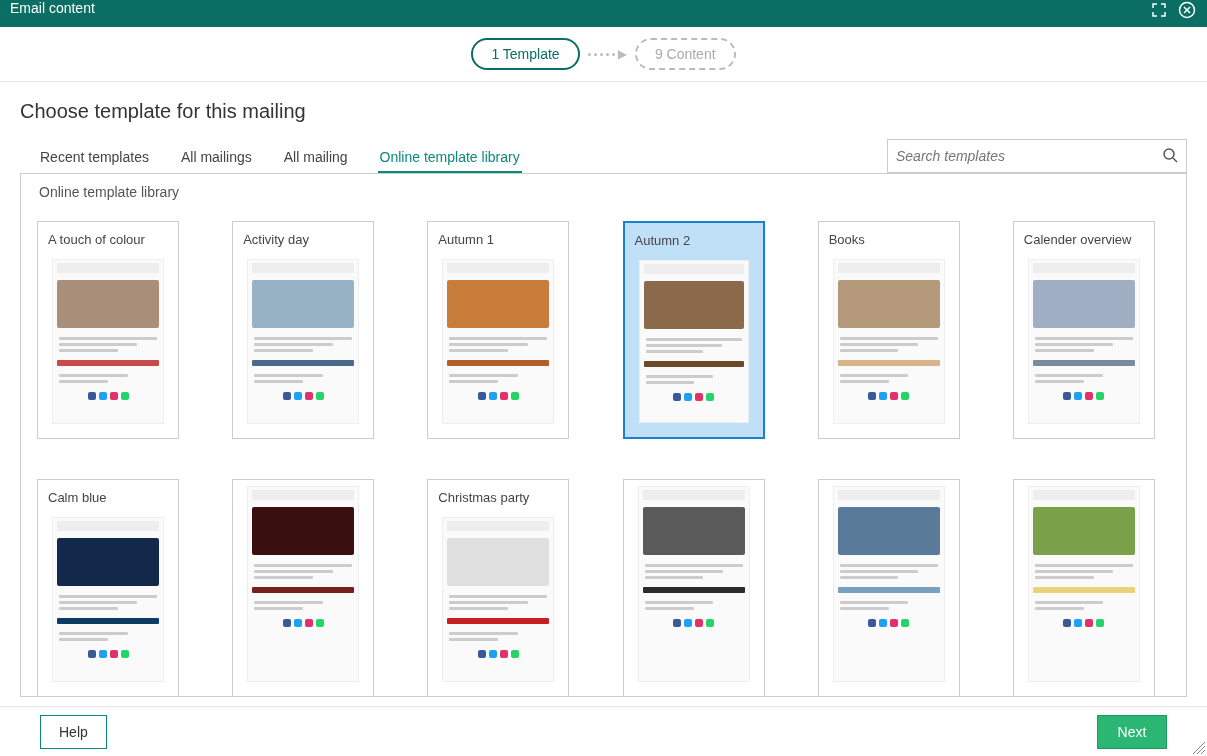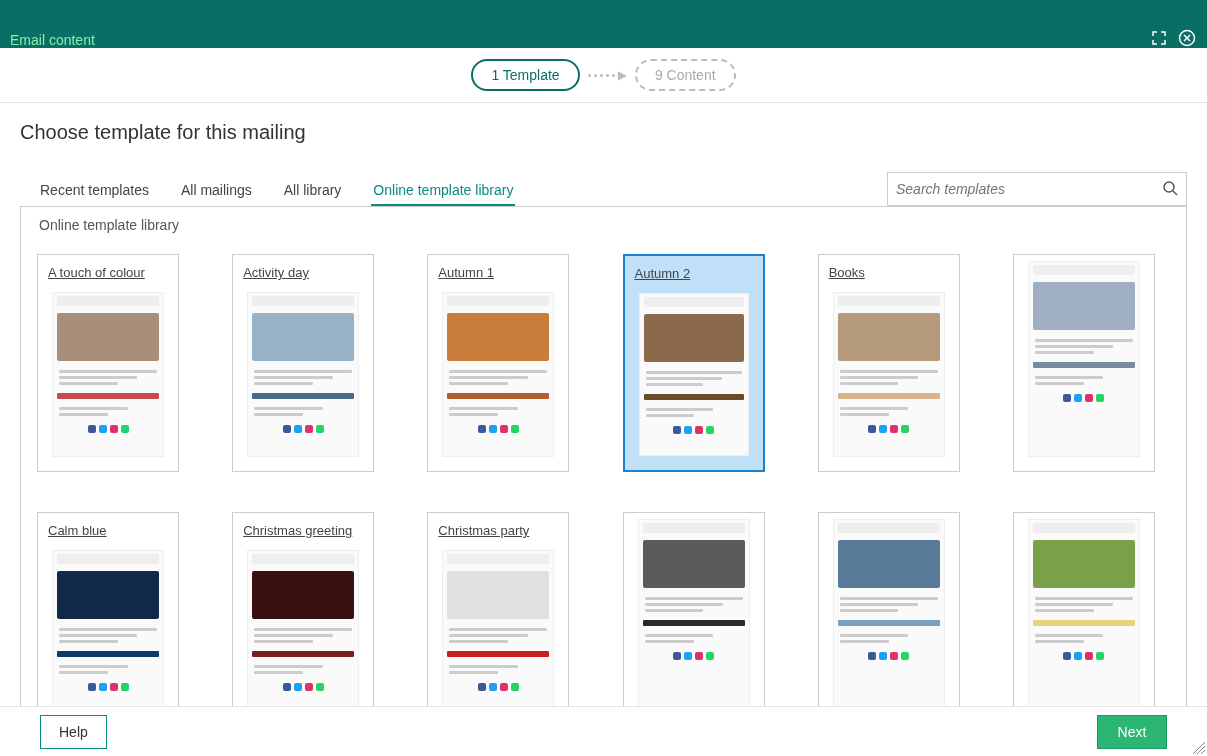--- a/index.html
+++ b/index.html
@@ -8,24 +8,24 @@
     font-size: 14px;
     color: #333;
     background: #fff;
     width: 1207px;
     height: 756px;
     overflow: hidden;
     position: relative;
   }
   .titlebar {
     background: #0a6e64;
-    color: #86efac;
-    height: 48px;
+    color: #ffffff;
+    height: 27px;
     display: flex;
-    align-items: flex-end;
+    align-items: flex-start;
     justify-content: space-between;
     padding: 0 10px;
   }
   .titlebar .title { font-size: 14px; }
   .titlebar .icons { display: flex; gap: 8px; align-items: center; }
   .titlebar .icon { width: 20px; height: 20px; display:flex; align-items:center; justify-content:center; cursor:pointer; }
 
   .wizard-row {
     height: 55px;
     display: flex;
@@ -55,21 +55,21 @@
 
   .content {
     padding: 18px 20px 0 20px;
     height: calc(100% - 36px - 55px - 50px);
     display:flex;
     flex-direction:column;
   }
   .heading {
     font-size: 20px;
     font-weight: 400;
-    margin-bottom: 28px;
+    margin-bottom: 16px;
     color:#333;
   }
   .toprow {
     display:flex;
     justify-content:space-between;
     align-items:flex-end;
   }
   .tabs {
     display:flex;
     gap: 28px;
@@ -141,21 +141,20 @@
     border:2px solid #1b80d0;
     background:#bfe0f7;
   }
   .card-title {
     font-size:13px;
     color:#444;
     padding: 10px 10px 6px 10px;
     white-space:nowrap;
     overflow:hidden;
     text-overflow:ellipsis;
-    text-decoration:underline;
   }
   .card-thumb {
     flex:1;
     margin: 6px 14px 14px 14px;
     background:#fafafa;
     position:relative;
     overflow:hidden;
     border:1px solid #eee;
     display:flex;
     flex-direction:column;
@@ -243,21 +242,21 @@
   </div>
 </div>
 
 <div class="content">
   <div class="heading">Choose template for this mailing</div>
 
   <div class="toprow">
     <div class="tabs" id="tabs">
         <div class="tab">Recent templates</div>
         <div class="tab">All mailings</div>
-        <div class="tab">All library</div>
+        <div class="tab">All mailing</div>
         <div class="tab active">Online template library</div>
       </div>
     <div class="search-wrap">
       <input type="text" placeholder="Search templates" style="">
       <span class="sicon">
         <svg width="16" height="16" viewBox="0 0 16 16" fill="none" stroke="#555" stroke-width="1.5">
           <circle cx="7" cy="7" r="5"></circle>
             <path d="M11 11l4 4"></path>
         </svg>
       </span>
@@ -377,20 +376,21 @@
               </div>
               <div class="thumb-social">
                 <span style="background:#3b5998"></span>
                 <span style="background:#1da1f2"></span>
                 <span style="background:#e1306c"></span>
                 <span style="background:#25d366"></span>
               </div>
             </div>
           </div>
           <div class="card">
+            <div class="card-title">Calender overview</div>
             <div class="card-thumb">
               <div class="thumb-bar" style="background:#eee"></div>
               <div class="thumb-img" style="background:#9faec2"></div>
               <div class="thumb-lines">
                 <div class="thumb-line"></div>
                 <div class="thumb-line" style="width:80%"></div>
                 <div class="thumb-line" style="width:60%"></div>
               </div>
               <div class="thumb-bar" style="background:#7a8aa0;height:6px"></div>
               <div class="thumb-lines">
@@ -422,21 +422,20 @@
               </div>
               <div class="thumb-social">
                 <span style="background:#3b5998"></span>
                 <span style="background:#1da1f2"></span>
                 <span style="background:#e1306c"></span>
                 <span style="background:#25d366"></span>
               </div>
             </div>
           </div>
           <div class="card">
-            <div class="card-title">Christmas greeting</div>
             <div class="card-thumb">
               <div class="thumb-bar" style="background:#eee"></div>
               <div class="thumb-img" style="background:#3a0f0f"></div>
               <div class="thumb-lines">
                 <div class="thumb-line"></div>
                 <div class="thumb-line" style="width:80%"></div>
                 <div class="thumb-line" style="width:60%"></div>
               </div>
               <div class="thumb-bar" style="background:#7a1f1f;height:6px"></div>
               <div class="thumb-lines">

